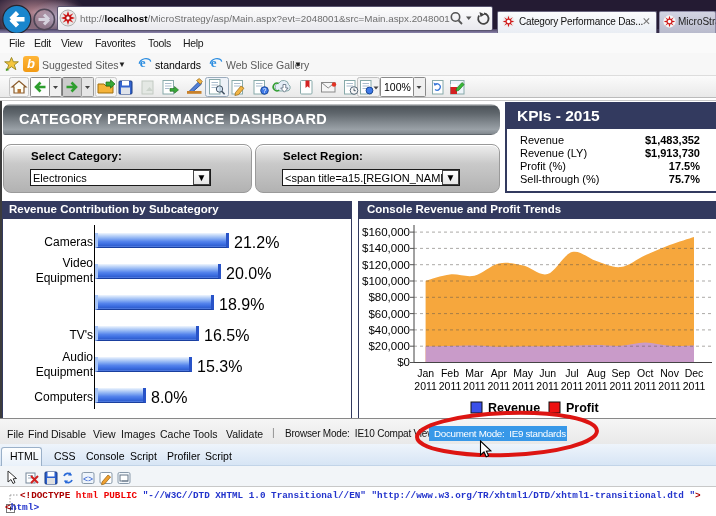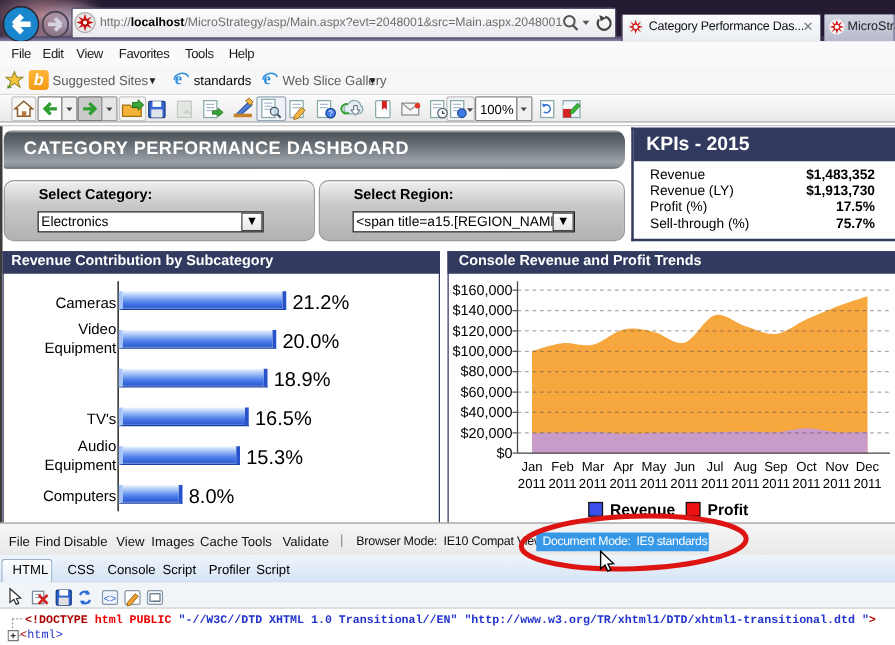--- a/index.html
+++ b/index.html
@@ -361,20 +361,20 @@
 </svg>
 
 <div class="a" style="left:0;top:487px;width:716px;height:29px;background:#fff"></div>
 <svg class="a" style="left:6px;top:489px" width="14" height="26" viewBox="0 0 14 26">
   <path d="M4 6 h8 M4 6 v14" stroke="#999" stroke-width="1" stroke-dasharray="1.5,1.5" fill="none"></path>
   <rect x="0.5" y="15.5" width="8" height="8" fill="#fff" stroke="#777"></rect>
   <path d="M2.5 19.5 h4 M4.5 17.5 v4" stroke="#333" stroke-width="1"></path>
   <path d="M9 19.5 h4" stroke="#999" stroke-dasharray="1.5,1.5"></path>
 </svg>
 <div class="a" style="left:20px;top:490px;font-family:'Liberation Mono',monospace;font-weight:bold;font-size:9.3px;white-space:nowrap"><span style="color:#a00">&lt;!DOCTYPE <span style="color:#e00">html PUBLIC</span> </span><span style="color:#23c">"-//W3C//DTD XHTML 1.0 Transitional//EN" "http://www.w3.org/TR/xhtml1/DTD/xhtml1-transitional.dtd "</span><span style="color:#a00">&gt;</span></div>
-<div class="a" style="left:16px;top:502px;font-family:'Liberation Mono',monospace;font-weight:normal;font-size:9.5px"><span style="color:#a00">&lt;</span><span style="color:#23c">html</span><span style="color:#23c">&gt;</span></div>
+<div class="a" style="left:5px;top:502px;font-family:'Liberation Mono',monospace;font-weight:bold;font-size:9.5px"><span style="color:#a00">&lt;</span><span style="color:#23c">html</span><span style="color:#23c">&gt;</span></div>
 
 <svg class="a" style="left:400px;top:405px;pointer-events:none" width="220" height="60" viewBox="0 0 220 60">
   <ellipse cx="107" cy="29" rx="90" ry="21" fill="none" stroke="#dd1512" stroke-width="4" transform="rotate(-2 107 29)"></ellipse>
 </svg>
 <svg class="a" style="left:477px;top:440px" width="17" height="18" viewBox="0 0 17 18">
   <path d="M3.5 1 L3.5 15 L7 12 L9.2 16.8 L11.6 15.7 L9.4 11.2 L13.8 10.9 Z" fill="#fff" stroke="#000" stroke-width="1.1"></path>
 </svg>
 
 </body></html>

